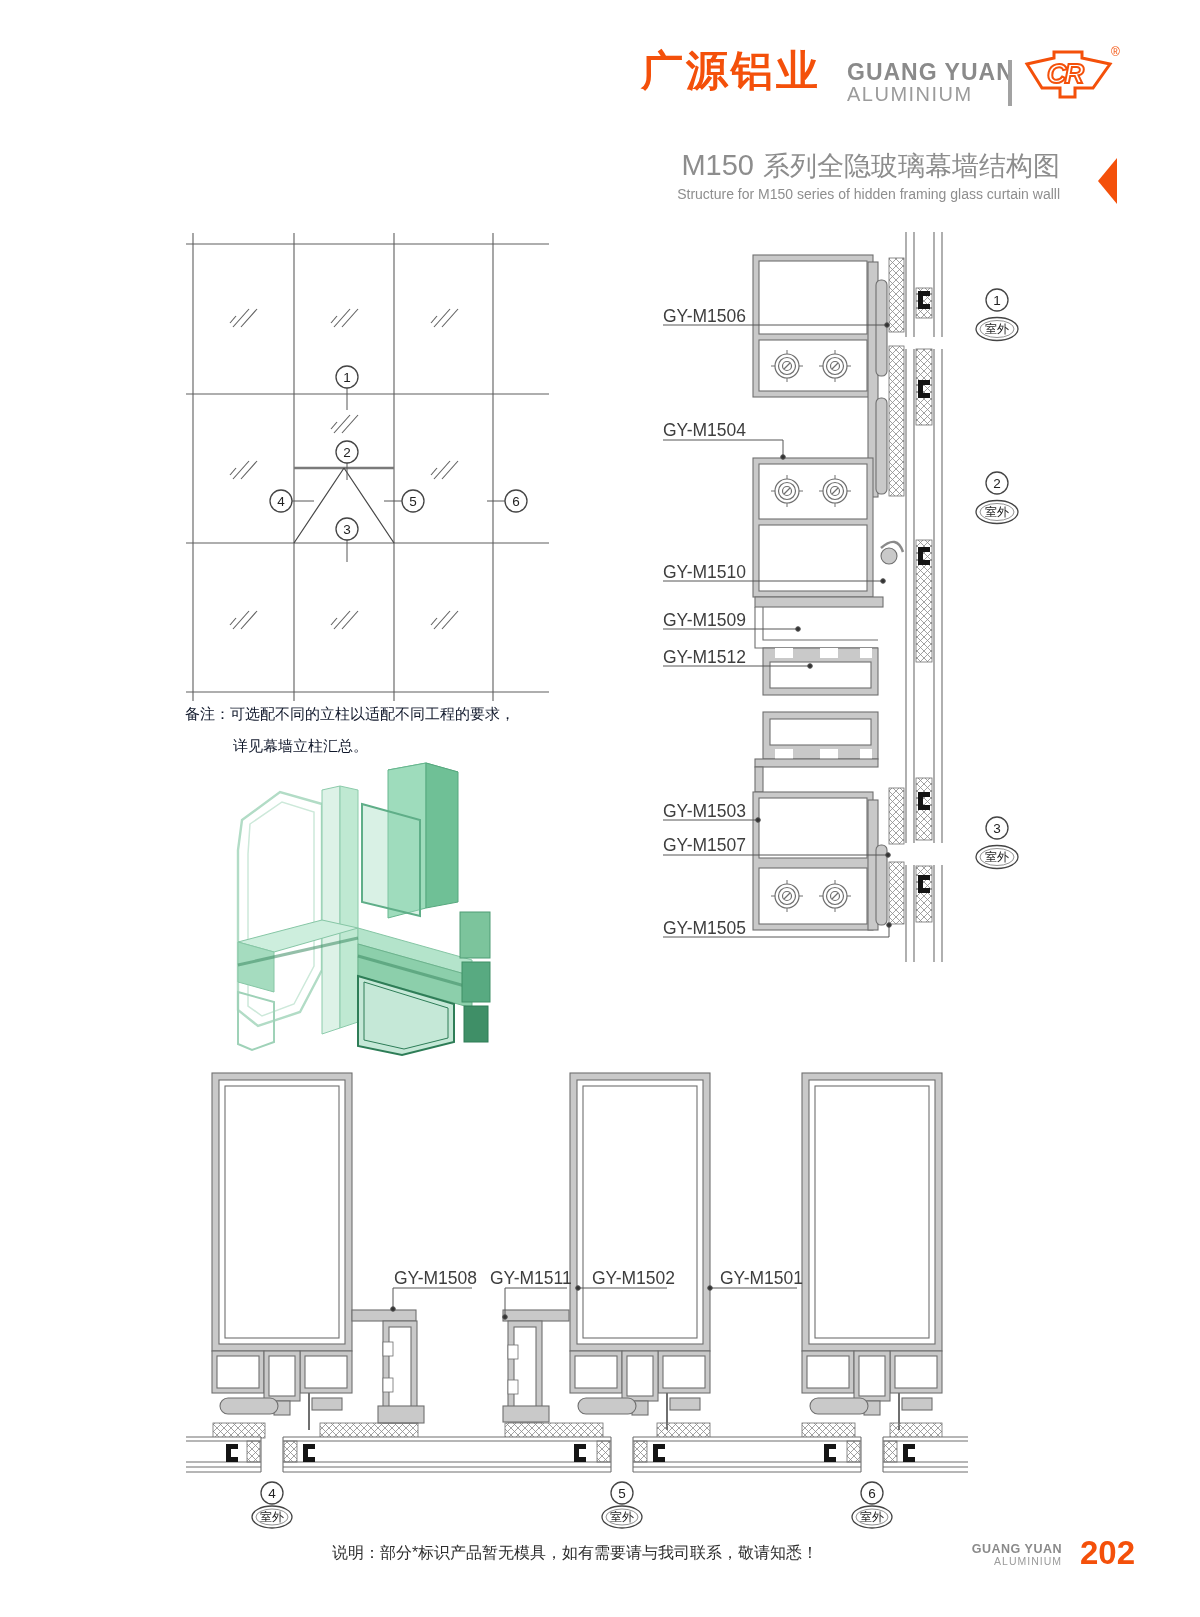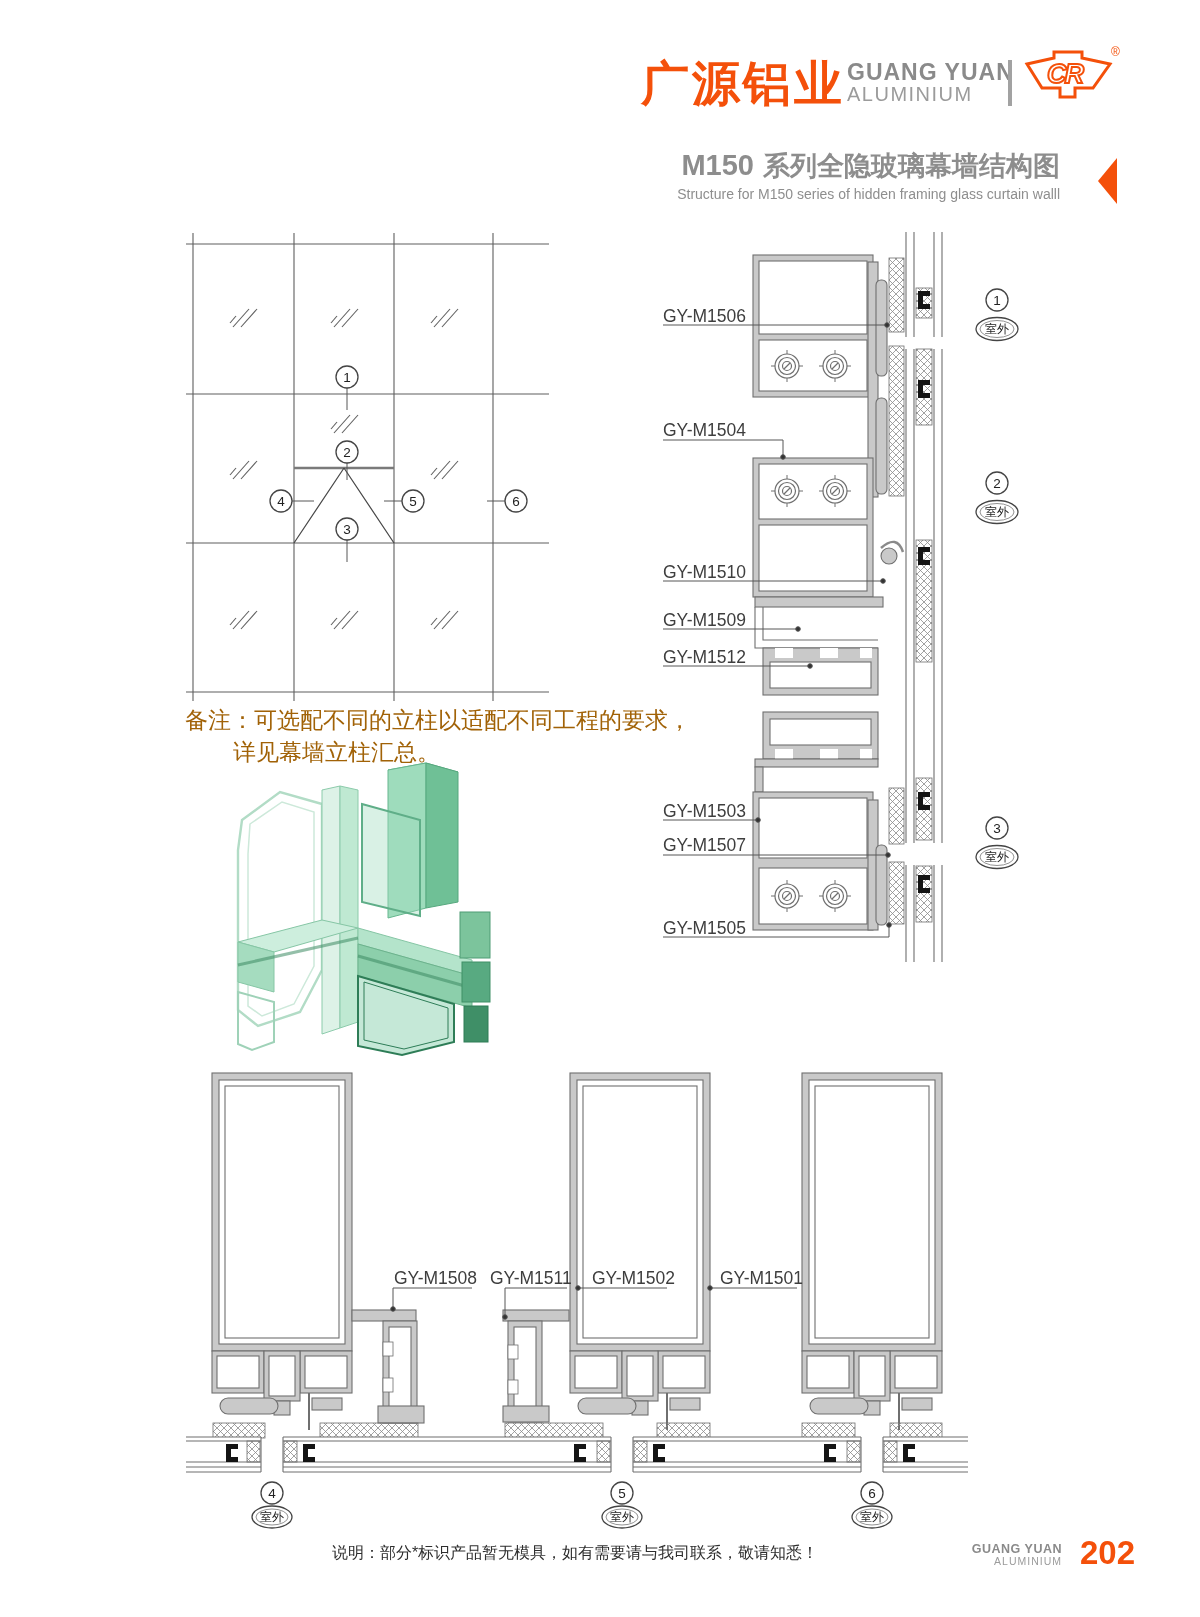--- a/index.html
+++ b/index.html
@@ -1,31 +1,31 @@
 <!DOCTYPE html>
 <html><head>
 <meta charset="utf-8">
 <style>
   :root{ --accent:#f4500a; --tgray:#8d8d8d; --dline:#6f6f6f; }
   html,body{margin:0;padding:0;}
   body{width:1200px;height:1617px;background:#fff;position:relative;
        font-family:"Liberation Sans","DejaVu Sans",sans-serif;overflow:hidden;}
   .abs{position:absolute;}
-  .brand-cn{left:641px;top:52px;font-size:48px;font-weight:bold;color:var(--accent);letter-spacing:3px;font-family:Liberation Serif, serif;}
+  .brand-cn{left:641px;top:43px;font-size:42px;font-weight:bold;color:var(--accent);letter-spacing:3px;font-family:Liberation Serif, serif;}
   .brand-en{left:847px;top:60px;line-height:1.05;}
   .brand-en .l1{font-size:23px;font-weight:bold;color:#8a8a8a;letter-spacing:1px;}
   .brand-en .l2{font-size:20px;color:#9b9b9b;letter-spacing:1.5px;}
   .brand-divider{left:1008px;top:60px;width:4px;height:46px;background:#a2a2a2;}
   .logo{left:1020px;top:44px;}
-  .title-row{right:140px;top:148px;text-align:right;font-size:27px;font-weight:bold;color:var(--tgray);letter-spacing:0;white-space:nowrap;}
+  .title-row{right:140px;top:148px;text-align:right;font-size:27px;font-weight:normal;color:var(--tgray);letter-spacing:0;white-space:nowrap;}
   .title-row .model{margin-right:9px;font-size:29px;}
   .subtitle{right:140px;top:186px;font-size:14px;color:#8e8e8e;}
   .title-arrow{left:1098px;top:158px;width:0;height:0;
      border-top:23px solid transparent;border-bottom:23px solid transparent;border-right:19px solid var(--accent);}
-  .remark{font-size:23px;color:#a16207;white-space:nowrap;}
+  .remark{font-size:15px;color:#0f172a;white-space:nowrap;}
   .footer-note{left:0;top:1543px;width:1150px;text-align:center;font-size:16px;color:#2e2e2e;}
   .footer-brand{left:942px;top:1543px;width:120px;text-align:right;line-height:1.0;}
   .footer-brand .b1{font-size:12.5px;font-weight:bold;color:#8a8a8a;letter-spacing:0.5px;}
   .footer-brand .b2{font-size:10.5px;color:#9b9b9b;letter-spacing:1px;}
   .page-num{left:1066px;top:1534px;font-size:33px;font-weight:bold;color:var(--accent);margin-left:14px;}
   svg{overflow:visible;}
   svg text{font-family:"Liberation Sans","DejaVu Sans",sans-serif;}
   .lbl{font-size:17.5px;fill:#3e3e3e;}
   .num{font-size:13.5px;fill:#222;text-anchor:middle;}
   .loc{font-size:12px;fill:#222;text-anchor:middle;}

